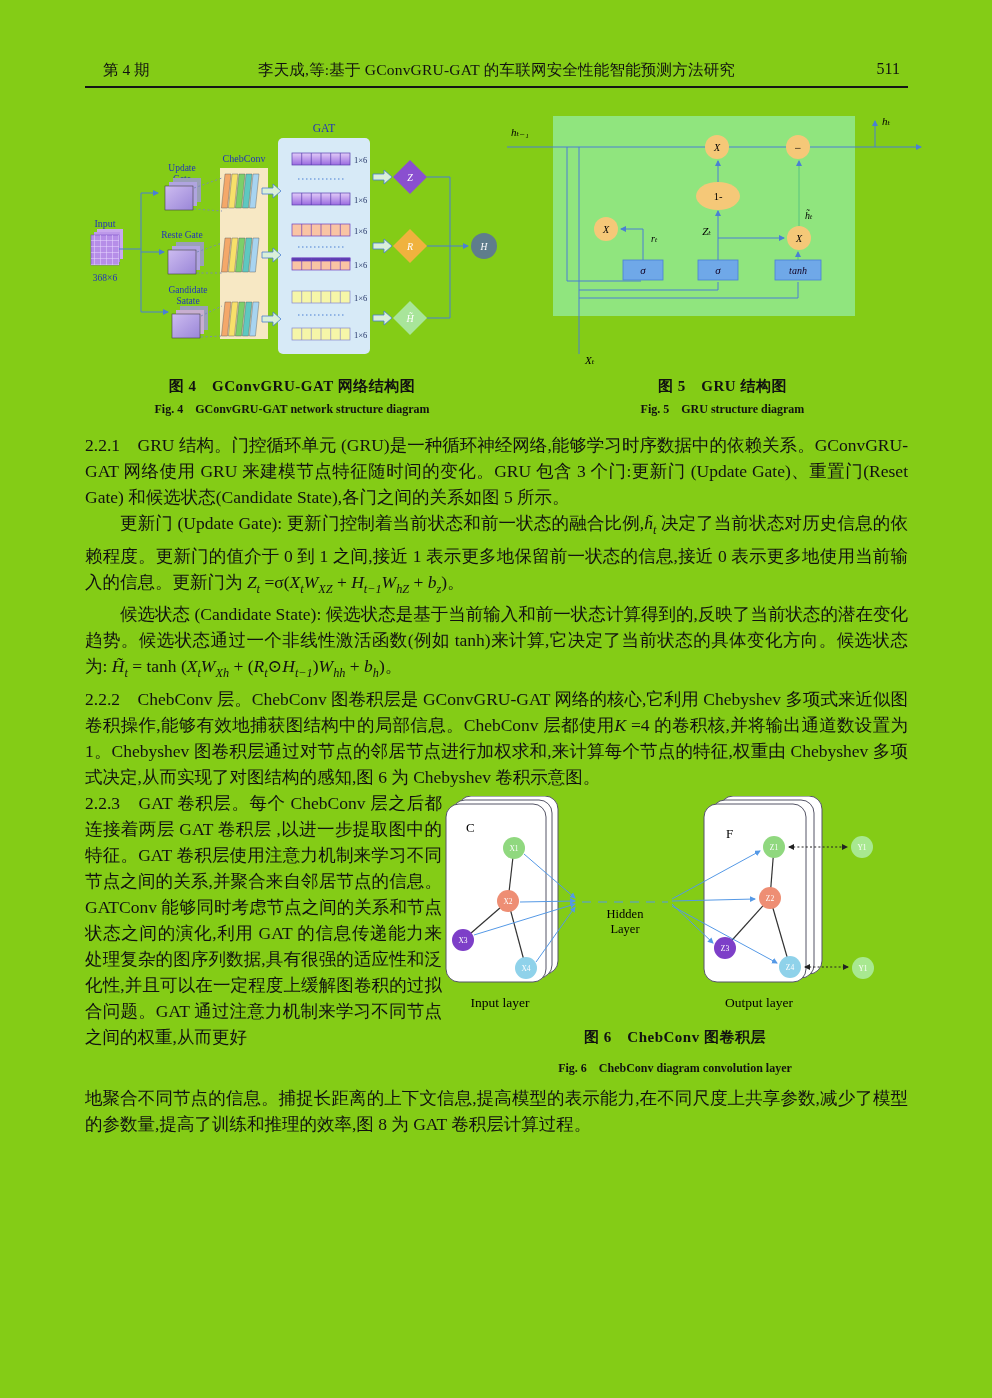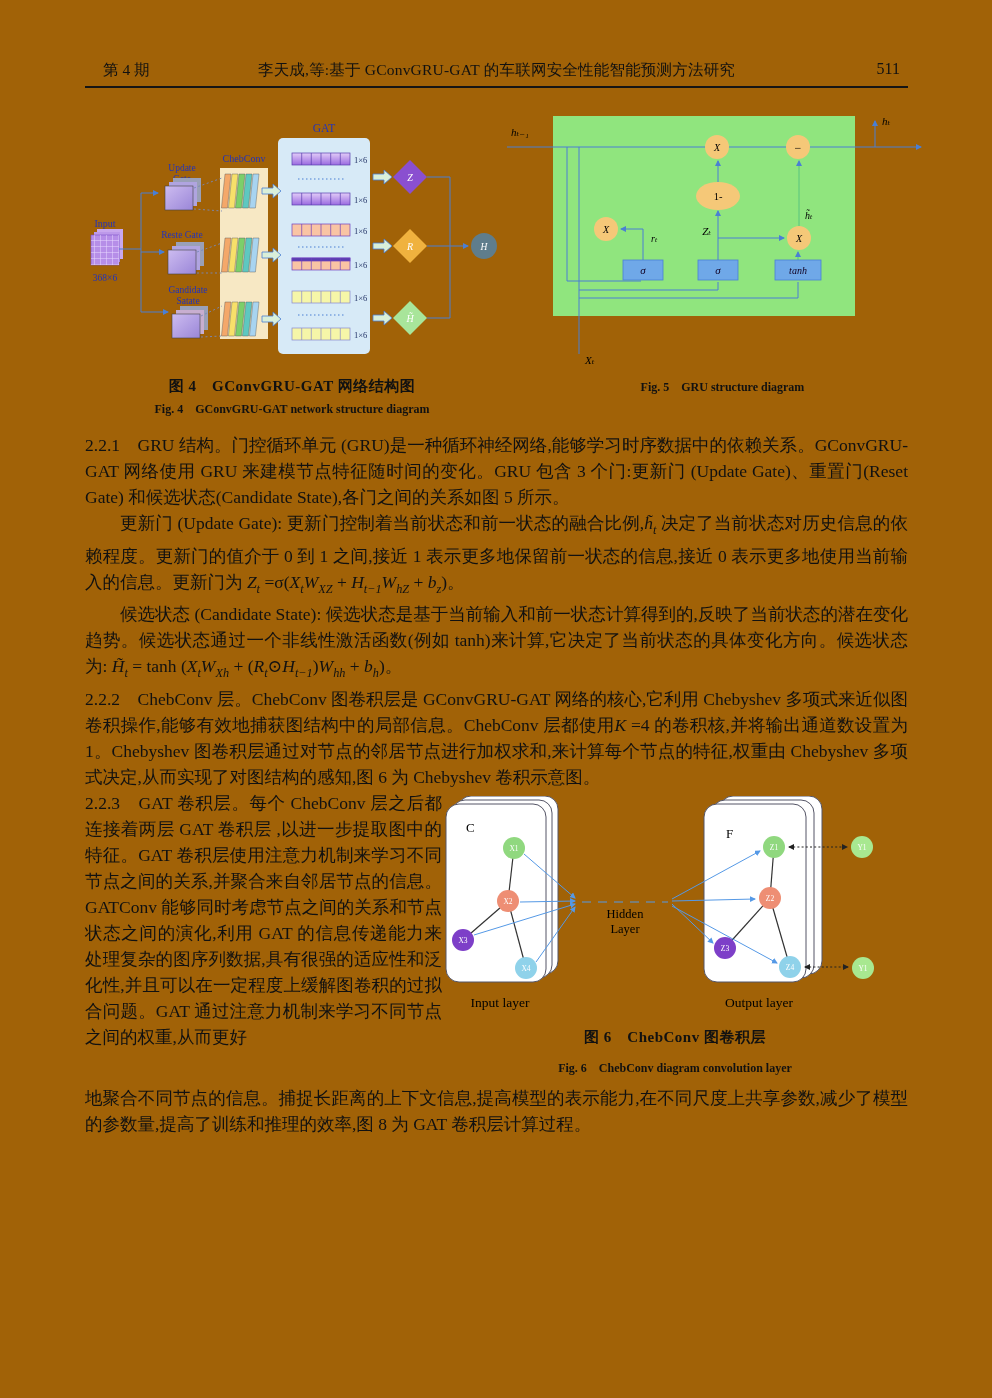--- a/index.html
+++ b/index.html
@@ -1,16 +1,16 @@
 <!DOCTYPE html>
 <html><head>
 <meta charset="utf-8">
 <style>
   html,body{margin:0;padding:0;background:#888;}
-  .page{position:relative;width:992px;height:1398px;background:#a16207;margin:0 auto;
+  .page{position:relative;width:992px;height:1398px;background:#84cc16;margin:0 auto;
         font-family:"Liberation Serif","DejaVu Serif",serif;color:#111;overflow:hidden;}
   
   .hdr{position:absolute;top:58px;left:85px;width:823px;height:26px;font-size:15.5px;}
   .hdr .issue{position:absolute;left:18px;top:2px;}
   .hdr .title{position:absolute;left:0;right:0;text-align:center;top:2px;letter-spacing:.2px;}
   .hdr .pageno{position:absolute;right:8px;top:2px;font-size:16px;}
   .rule{position:absolute;top:86px;left:85px;width:823px;border-top:2px solid #151515;}
   
   .figwrap{position:absolute;}
   .cap-zh{font-size:15px;font-weight:bold;text-align:center;margin-top:3px;letter-spacing:.5px;}
@@ -240,20 +240,21 @@
       <circle cx="294" cy="130" r="12" fill="#f5c878"></circle>
       <text x="294" y="134" text-anchor="middle" font-size="10" font-style="italic">X</text>
 
       <text x="6" y="28" font-size="11" font-style="italic">hₜ₋₁</text>
       <text x="377" y="17" font-size="11" font-style="italic">hₜ</text>
       <text x="146" y="134" font-size="10" font-style="italic">rₜ</text>
       <text x="206" y="127" text-anchor="end" font-size="11" font-style="italic">Zₜ</text>
       <text x="300" y="111" font-size="10" font-style="italic">h̃ₜ</text>
       <text x="80" y="256" font-size="11" font-style="italic">Xₜ</text>
     </svg>
+    <div class="cap-zh">图 5　GRU 结构图</div>
     <div class="cap-en">Fig. 5　GRU structure diagram</div>
   </div>
 
   <div class="flow">
     <p>2.2.1　GRU 结构。门控循环单元 (GRU)是一种循环神经网络,能够学习时序数据中的依赖关系。GConvGRU-GAT 网络使用 GRU 来建模节点特征随时间的变化。GRU 包含 3 个门:更新门 (Update Gate)、重置门(Reset Gate) 和候选状态(Candidate State),各门之间的关系如图 5 所示。</p>
     <p class="indent">更新门 (Update Gate): 更新门控制着当前状态和前一状态的融合比例,<i>h̃<sub>t</sub></i> 决定了当前状态对历史信息的依赖程度。更新门的值介于 0 到 1 之间,接近 1 表示更多地保留前一状态的信息,接近 0 表示更多地使用当前输入的信息。更新门为 <i>Z<sub>t</sub></i> =σ(<i>X<sub>t</sub>W<sub>XZ</sub></i> + <i>H<sub>t−1</sub>W<sub>hZ</sub></i> + <i>b<sub>z</sub></i>)。</p>
     <p class="indent">候选状态 (Candidate State): 候选状态是基于当前输入和前一状态计算得到的,反映了当前状态的潜在变化趋势。候选状态通过一个非线性激活函数(例如 tanh)来计算,它决定了当前状态的具体变化方向。候选状态为: <i>H̃<sub>t</sub></i> = tanh (<i>X<sub>t</sub>W<sub>Xh</sub></i> + (<i>R<sub>t</sub></i>⊙<i>H<sub>t−1</sub></i>)<i>W<sub>hh</sub></i> + <i>b<sub>h</sub></i>)。</p>
     <p>2.2.2　ChebConv 层。ChebConv 图卷积层是 GConvGRU-GAT 网络的核心,它利用 Chebyshev 多项式来近似图卷积操作,能够有效地捕获图结构中的局部信息。ChebConv 层都使用<i>K</i> =4 的卷积核,并将输出通道数设置为 1。Chebyshev 图卷积层通过对节点的邻居节点进行加权求和,来计算每个节点的特征,权重由 Chebyshev 多项式决定,从而实现了对图结构的感知,图 6 为 Chebyshev 卷积示意图。</p>
 
     <div class="fig6box">

